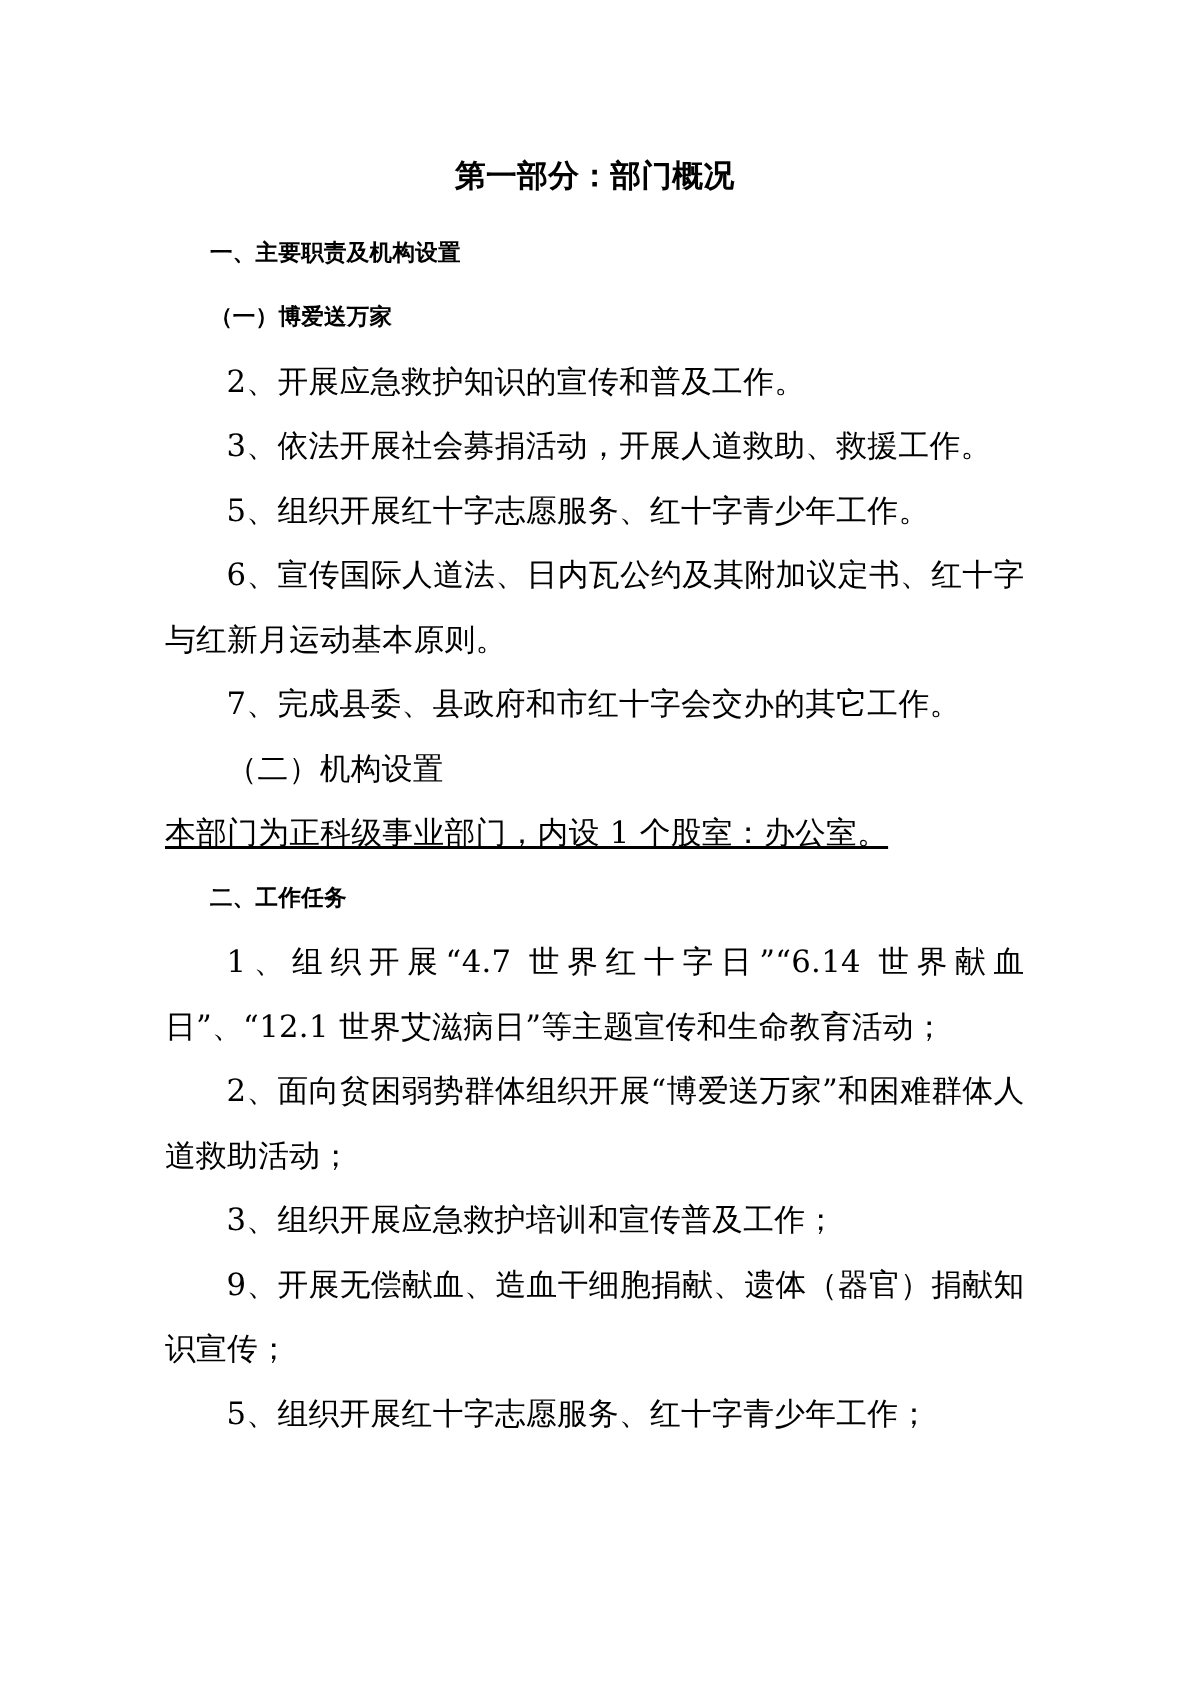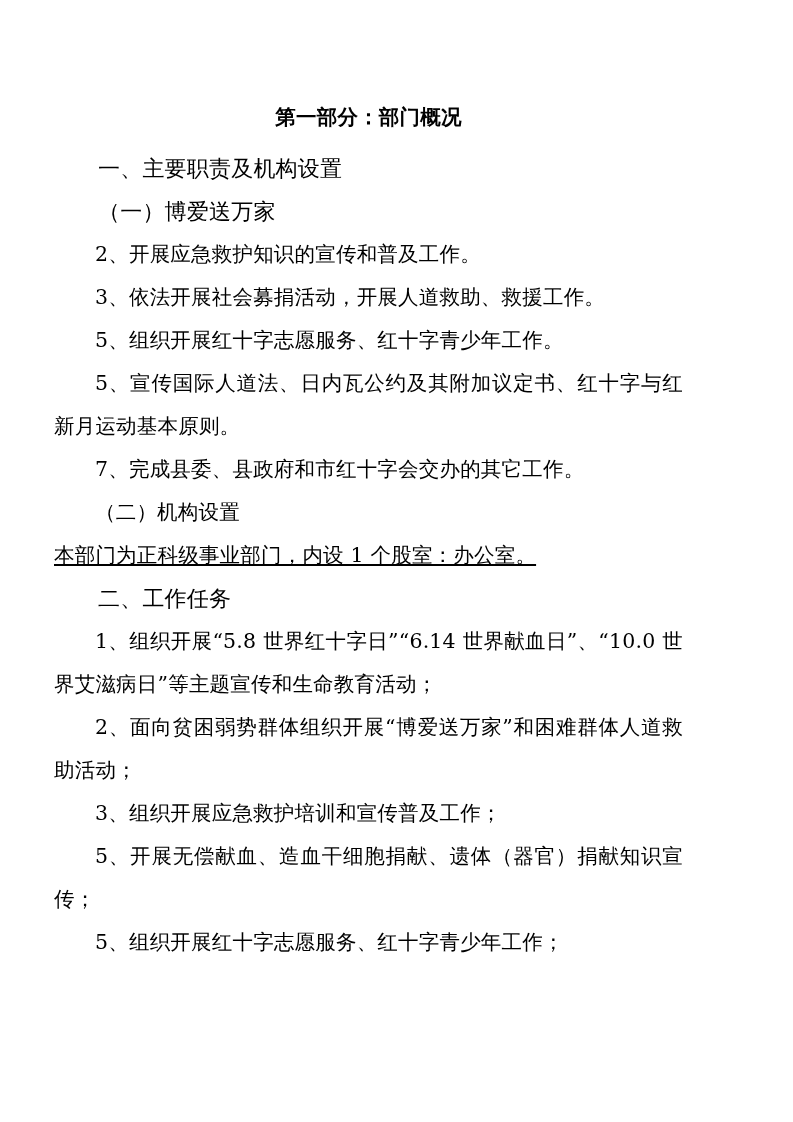--- a/index.html
+++ b/index.html
@@ -12,42 +12,42 @@
     height: 1122px;
     font-family: "DejaVu Serif", "Liberation Serif", serif;
     color: #000000;
     overflow: hidden;
   }
   .page {
     position: relative;
     width: 793px;
     height: 1122px;
     box-sizing: border-box;
-    padding: 96px 110px 80px 54px;
+    padding: 96px 110px 80px 110px;
   }
   .doc-body {
     font-size: 20.5px;
     line-height: 43px;
     letter-spacing: 0.2px;
     text-align: justify;
     text-justify: inter-ideograph;
   }
   .title-center {
     text-align: center;
     font-weight: bold;
     margin: 0 0 8px 0;
     line-height: 43px;
     font-size: 20.5px;
   }
   .heading {
-    font-weight: normal;
+    font-weight: bold;
     text-indent: 2em;
     margin: 0;
     line-height: 43px;
-    font-size: 22px;
+    font-size: 15px;
   }
   .para {
     text-indent: 2em;
     margin: 0;
     line-height: 43px;
     font-size: 20.5px;
   }
   .para.nonindent {
     text-indent: 0;
     text-decoration: underline;
@@ -59,27 +59,27 @@
 <div class="page">
   <div class="doc-body">
     <p class="title-center">第一部分：部门概况</p>
 
     <p class="heading">一、主要职责及机构设置</p>
     <p class="heading">（一）博爱送万家</p>
 
     <p class="para">2、开展应急救护知识的宣传和普及工作。</p>
     <p class="para">3、依法开展社会募捐活动，开展人道救助、救援工作。</p>
     <p class="para">5、组织开展红十字志愿服务、红十字青少年工作。</p>
-    <p class="para">5、宣传国际人道法、日内瓦公约及其附加议定书、红十字与红新月运动基本原则。</p>
+    <p class="para">6、宣传国际人道法、日内瓦公约及其附加议定书、红十字与红新月运动基本原则。</p>
     <p class="para">7、完成县委、县政府和市红十字会交办的其它工作。</p>
 
     <p class="para">（二）机构设置</p>
     <p class="para nonindent">本部门为正科级事业部门，内设 1 个股室：办公室。</p>
 
     <p class="heading">二、工作任务</p>
 
-    <p class="para">1、组织开展“5.8 世界红十字日”“6.14 世界献血日”、“10.0 世界艾滋病日”等主题宣传和生命教育活动；</p>
+    <p class="para">1、组织开展“4.7 世界红十字日”“6.14 世界献血日”、“12.1 世界艾滋病日”等主题宣传和生命教育活动；</p>
     <p class="para">2、面向贫困弱势群体组织开展“博爱送万家”和困难群体人道救助活动；</p>
     <p class="para">3、组织开展应急救护培训和宣传普及工作；</p>
-    <p class="para">5、开展无偿献血、造血干细胞捐献、遗体（器官）捐献知识宣传；</p>
+    <p class="para">9、开展无偿献血、造血干细胞捐献、遗体（器官）捐献知识宣传；</p>
     <p class="para">5、组织开展红十字志愿服务、红十字青少年工作；</p>
   </div>
 </div>
 
 </body></html>

